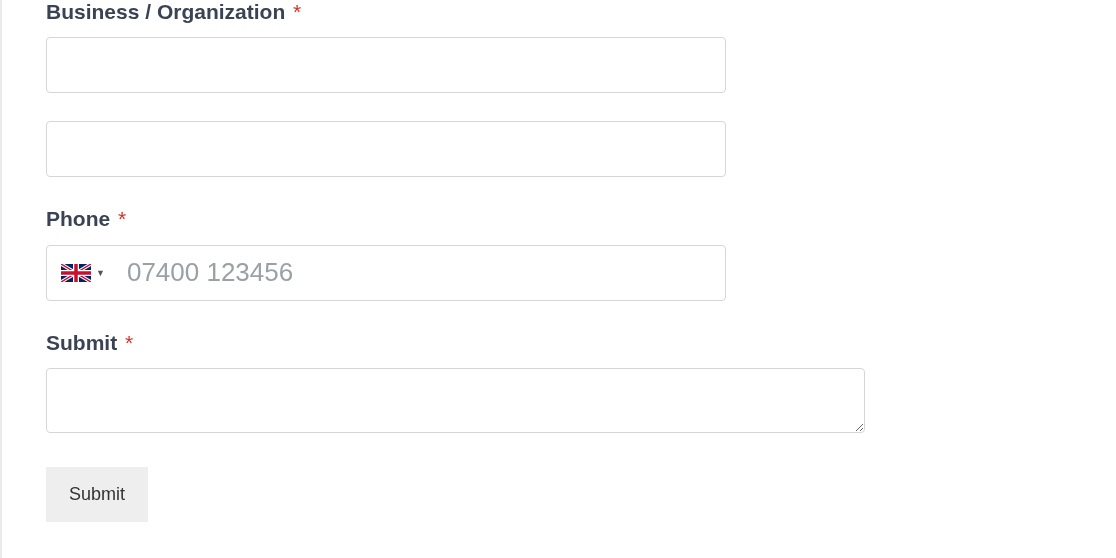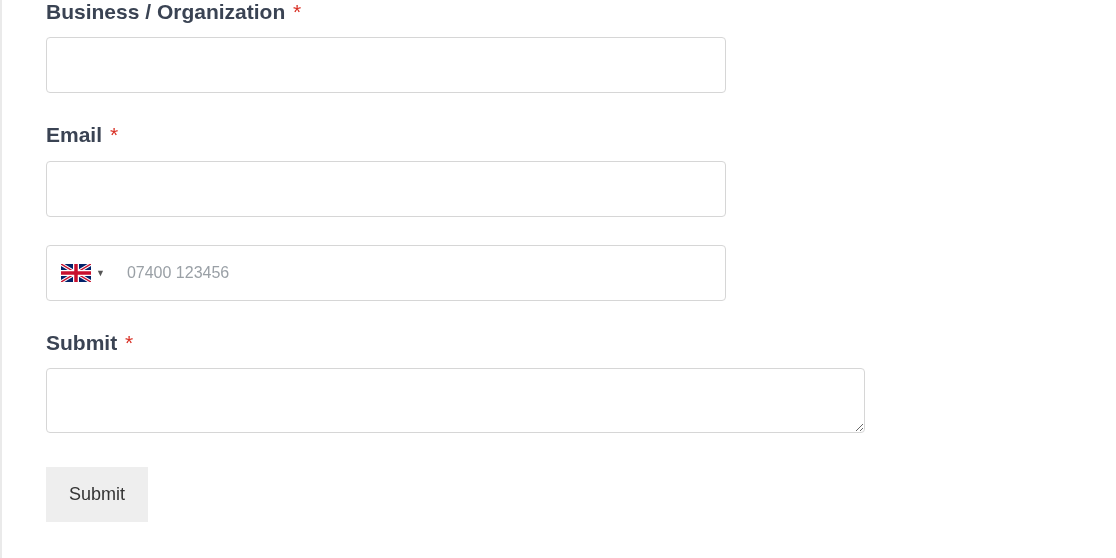--- a/index.html
+++ b/index.html
@@ -78,21 +78,21 @@
     .caret {
       font-size: 9px;
       color: #555;
       margin-left: 5px;
     }
     .phone-input {
       flex: 1;
       height: 100%;
       border: none;
       outline: none;
-      font-size: 16px;
+      font-size: 26px;
       color: #333;
       padding: 0 8px 0 14px;
       background: transparent;
     }
     .phone-input::placeholder {
       color: #9aa0a6;
     }
     .textarea-input {
       width: 819px;
       height: 65px;
@@ -131,28 +131,28 @@
 
   <div class="form-group first-group">
     <label class="form-label">
       <span>Business / Organization</span>
       <span class="required">*</span>
     </label>
     <input type="text" class="text-input" value="" style="">
   </div>
 
   <div class="form-group">
-    <label class="form-label">
-      <span>Email</span>
-      <span class="required">*</span>
-    </label>
     <input type="email" class="text-input" value="" style="">
   </div>
 
   <div class="form-group">
+    <label class="form-label">
+      <span>Phone</span>
+      <span class="required">*</span>
+    </label>
     <div class="phone-wrapper">
       <div class="flag-select">
         <svg class="uk-flag" viewBox="0 0 60 36" preserveAspectRatio="none">
           <rect width="60" height="36" fill="#012169"></rect>
           <path d="M0,0 L60,36 M60,0 L0,36" stroke="#fff" stroke-width="7"></path>
           <path d="M0,0 L60,36 M60,0 L0,36" stroke="#C8102E" stroke-width="3"></path>
           <path d="M30,0 V36 M0,18 H60" stroke="#fff" stroke-width="12"></path>
           <path d="M30,0 V36 M0,18 H60" stroke="#C8102E" stroke-width="7"></path>
         </svg>
         <span class="caret">▼</span>

